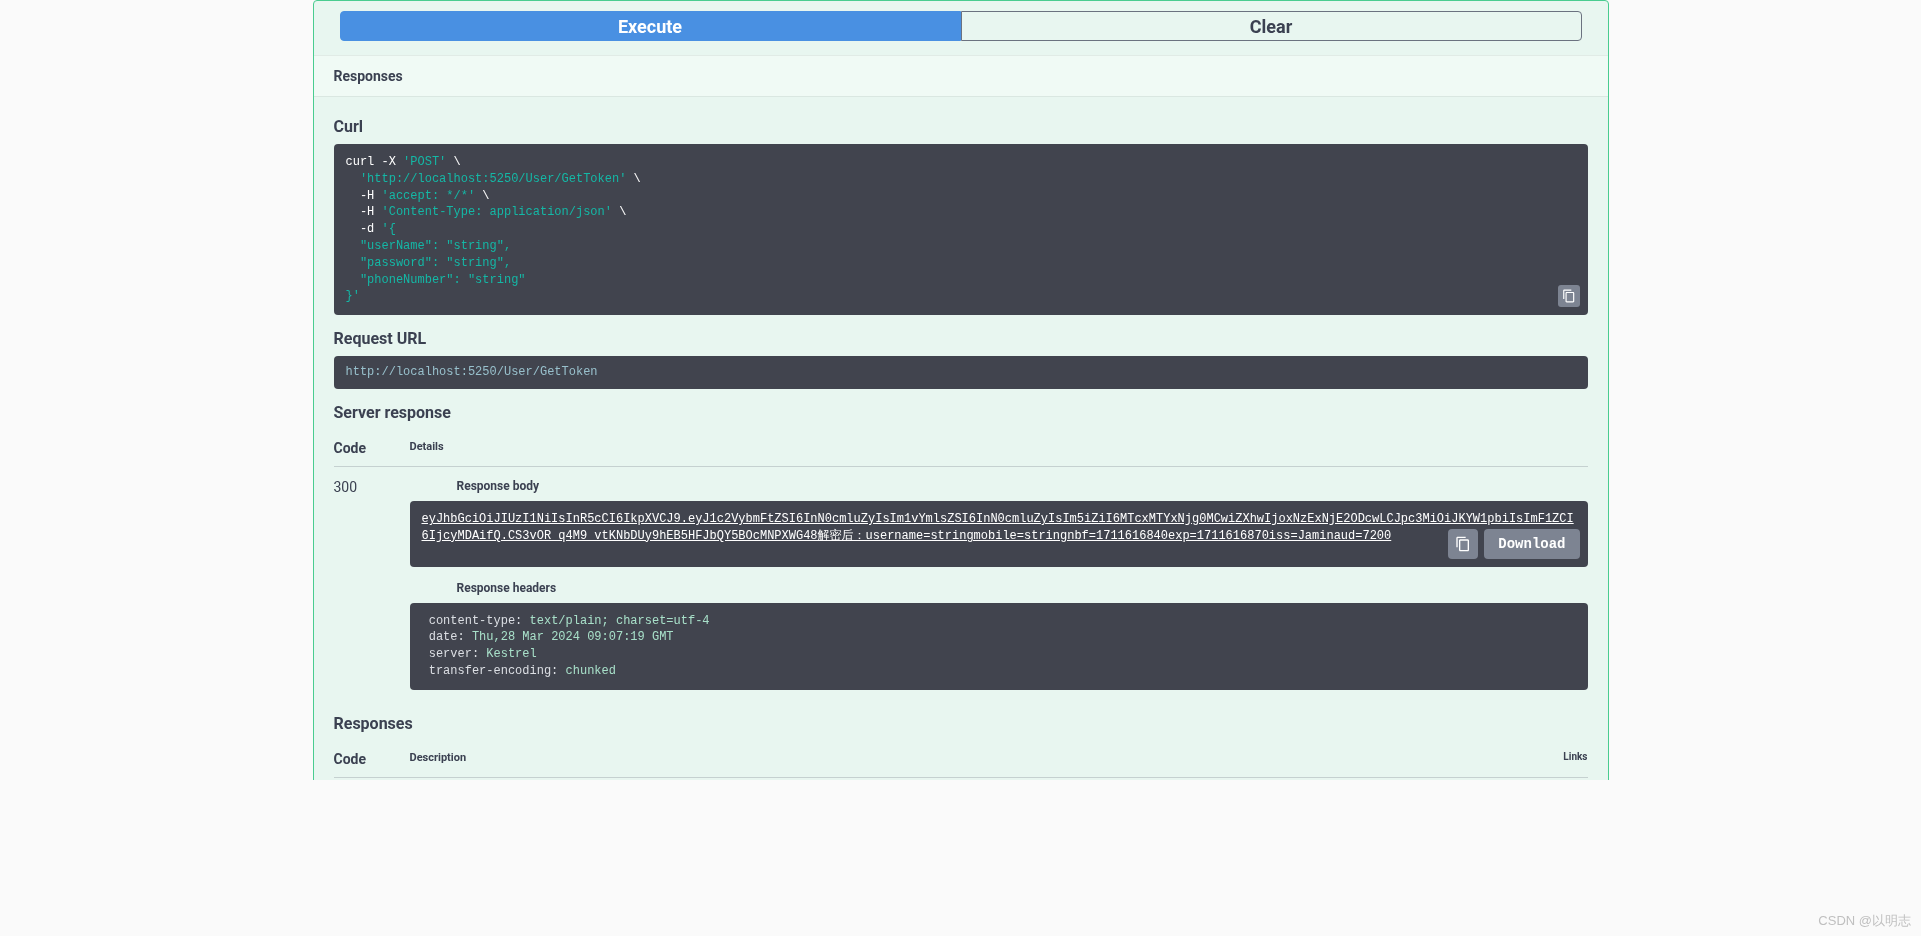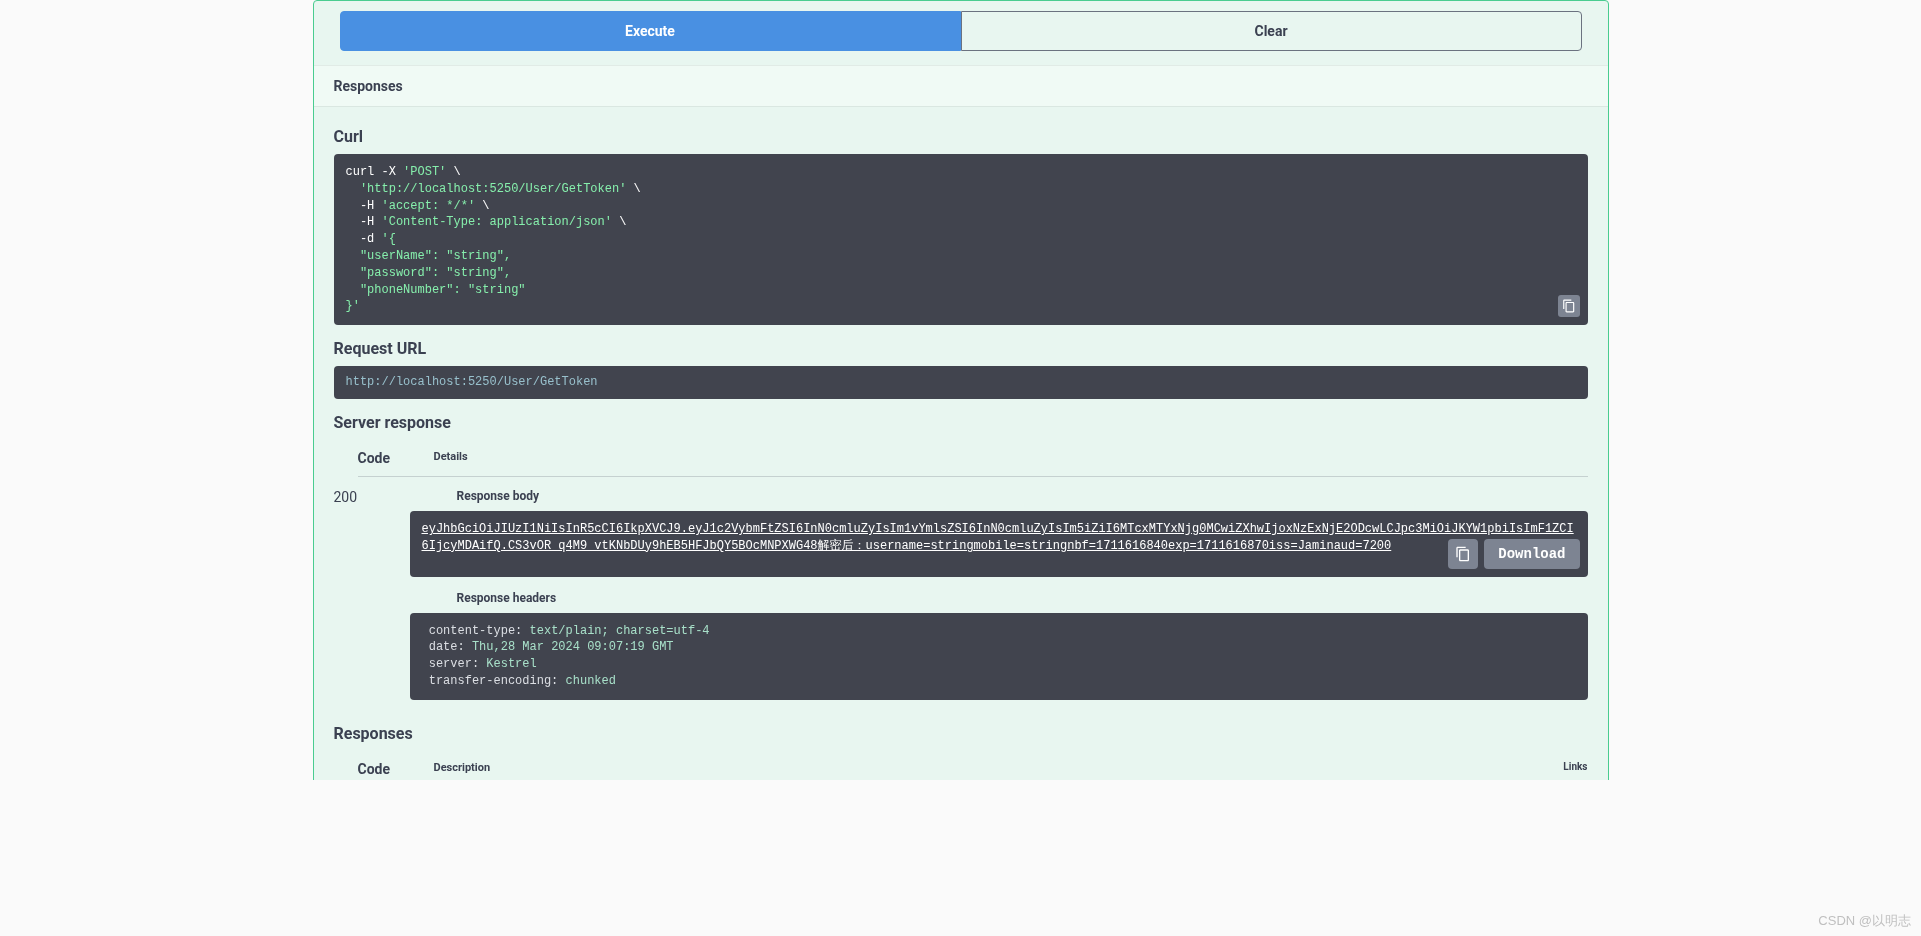--- a/index.html
+++ b/index.html
@@ -23,22 +23,22 @@
     border-radius: 4px;
     overflow: hidden;
   }
   .execute-wrapper {
     display: flex;
     gap: 0;
     padding: 10px 26px 14px 26px;
   }
   .btn {
     flex: 1;
-    height: 40px;
-    font-size: 14px;
+    height: 30px;
+    font-size: 18px;
     font-weight: 700;
     border-radius: 4px;
     cursor: pointer;
     font-family: inherit;
   }
   .btn-execute {
     background: #4990e2;
     color: #fff;
     border: 1px solid #4990e2;
     border-top-right-radius: 0;
@@ -78,21 +78,21 @@
     padding: 10px 12px;
     font-family: Consolas, "Courier New", monospace;
     font-size: 12px;
     line-height: 1.4;
     color: #fff;
     white-space: pre;
     overflow-x: auto;
     margin-bottom: 14px;
   }
   .curl-block { color: #fff; }
-  .curl-block .s { color: #86efac; }
+  .curl-block .s { color: #14b8a6; }
   .curl-block .p { color: #fff; }
   .url-block { padding: 8px 12px; font-weight: 400; }
   .url-block .c { color: #98c0cc; }
   .copy-btn {
     position: absolute;
     right: 8px; bottom: 8px;
     width: 22px; height: 22px;
     background: #7d8492;
     border: none;
     border-radius: 3px;
@@ -123,21 +123,20 @@
     border-radius: 4px;
     cursor: pointer;
     display: flex; align-items: center; justify-content: center;
   }
   .icon-btn svg { width: 16px; height: 16px; fill: #fff; }
   .resp-table-head {
     display: flex;
     border-bottom: 1px solid rgba(59,65,81,0.2);
     padding: 10px 0;
     margin-top: 6px;
-    margin-left: 24px;
   }
   .col-code { width: 76px; font-size: 14px; font-weight: 700; color: #3b4151; }
   .col-desc { flex: 1; font-size: 11px; font-weight: 700; color: #3b4151; }
   .col-links { width: 120px; text-align: right; font-size: 10px; font-weight: 700; color: #3b4151; }
   .resp-row { display: flex; padding: 12px 0 6px 0; align-items: flex-start; }
   .resp-row .col-code { font-size: 14px; font-weight: 400; color: #3b4151; }
   .details-block { flex: 1; }
   .inner-title { font-size: 12px; font-weight: 700; color: #3b4151; margin-bottom: 8px; margin-left: 47px; }
   .body-block { white-space: pre-wrap; word-break: break-all; padding-bottom: 22px; text-decoration: underline; }
   .headers-block { white-space: pre; }
@@ -193,21 +192,21 @@
       <div class="code-block url-block"><span class="c">http://localhost:5250/User/GetToken</span></div>
 
       <div class="section-title">Server response</div>
 
       <div class="resp-table-head">
         <div class="col-code">Code</div>
         <div class="col-desc">Details</div>
       </div>
 
       <div class="resp-row">
-        <div class="col-code">200</div>
+        <div class="col-code">300</div>
         <div class="details-block">
 
           <div class="inner-title">Response body</div>
           <div class="code-block body-block"><span>eyJhbGciOiJIUzI1NiIsInR5cCI6IkpXVCJ9.eyJ1c2VybmFtZSI6InN0cmluZyIsIm1vYmlsZSI6InN0cmluZyIsIm5iZiI6MTcxMTYxNjg0MCwiZXhwIjoxNzExNjE2ODcwLCJpc3MiOiJKYW1pbiIsImF1ZCI6IjcyMDAifQ.CS3vOR_q4M9_vtKNbDUy9hEB5HFJbQY5BOcMNPXWG48解密后：username=stringmobile=stringnbf=1711616840exp=1711616870iss=Jaminaud=7200</span><div class="download-wrap">
               <button class="icon-btn"><svg viewBox="0 0 24 24">
                     <path d="M16 1H4c-1.1 0-2 .9-2 2v14h2V3h12V1zm3 4H8c-1.1 0-2 .9-2 2v14c0 1.1.9 2 2 2h11c1.1 0 2-.9 2-2V7c0-1.1-.9-2-2-2zm0 16H8V7h11v14z"></path>
                   </svg></button>
               <button class="download-btn">Download</button>
             </div></div>
 

